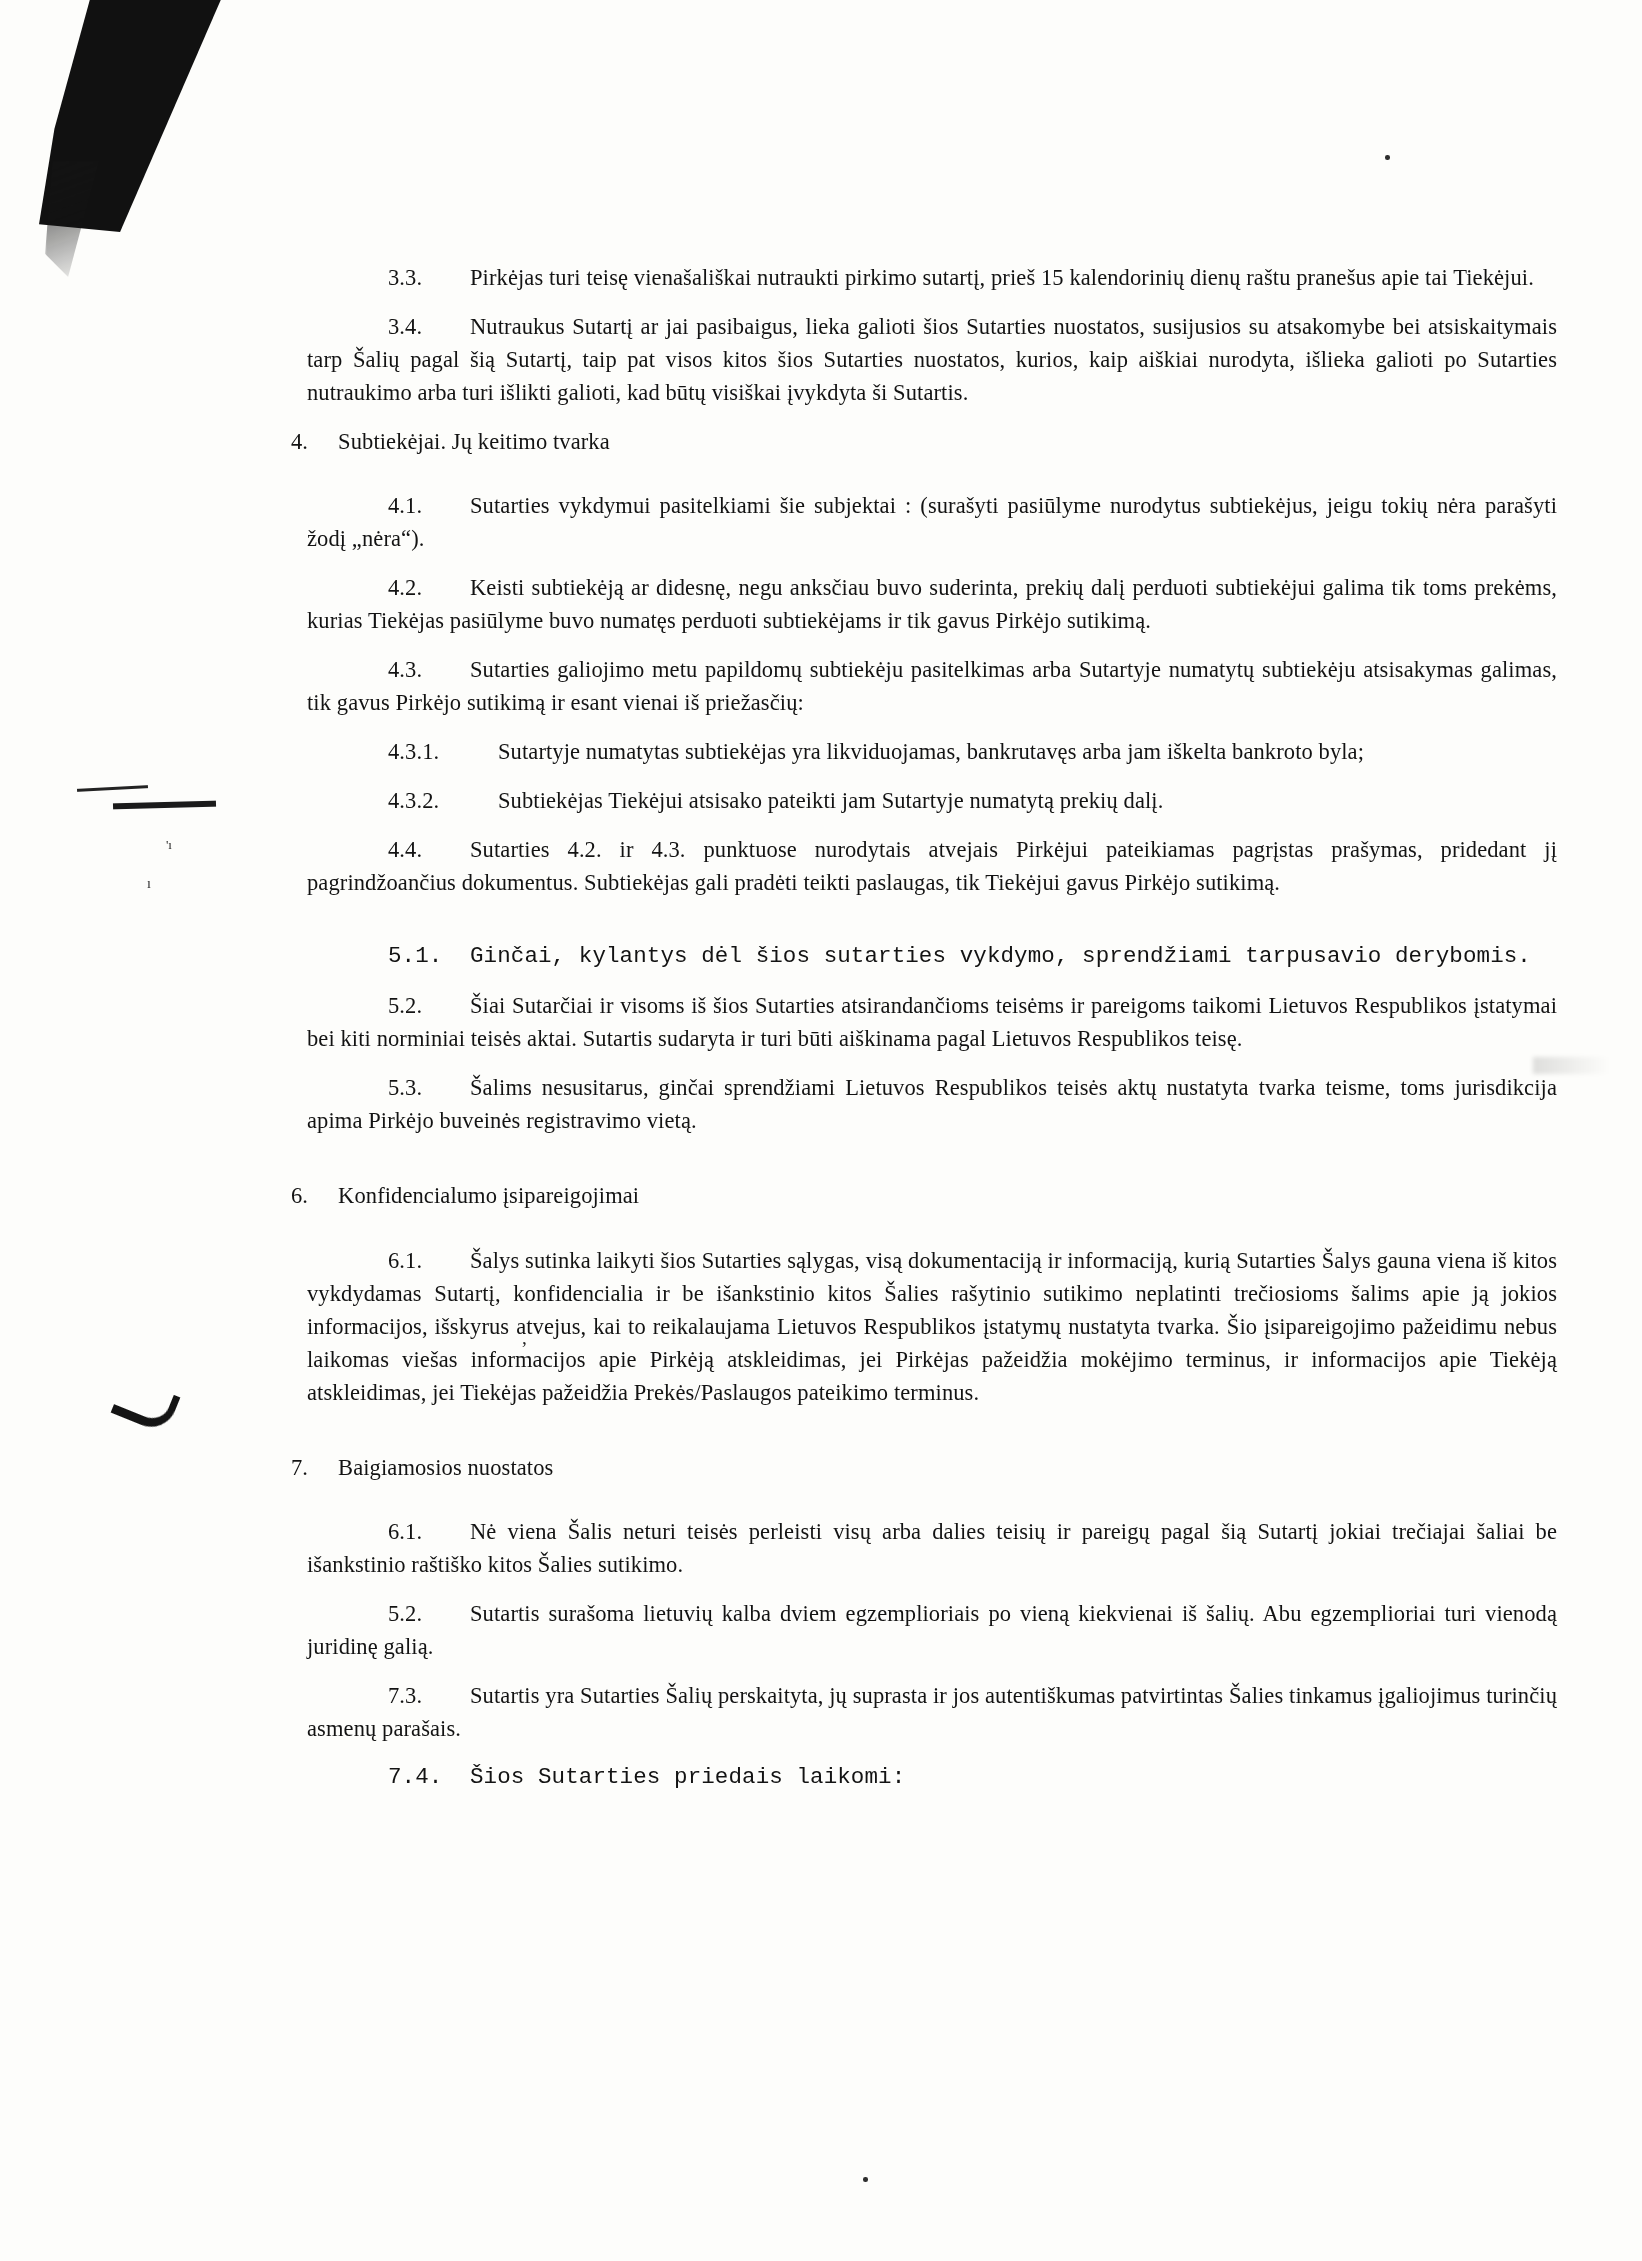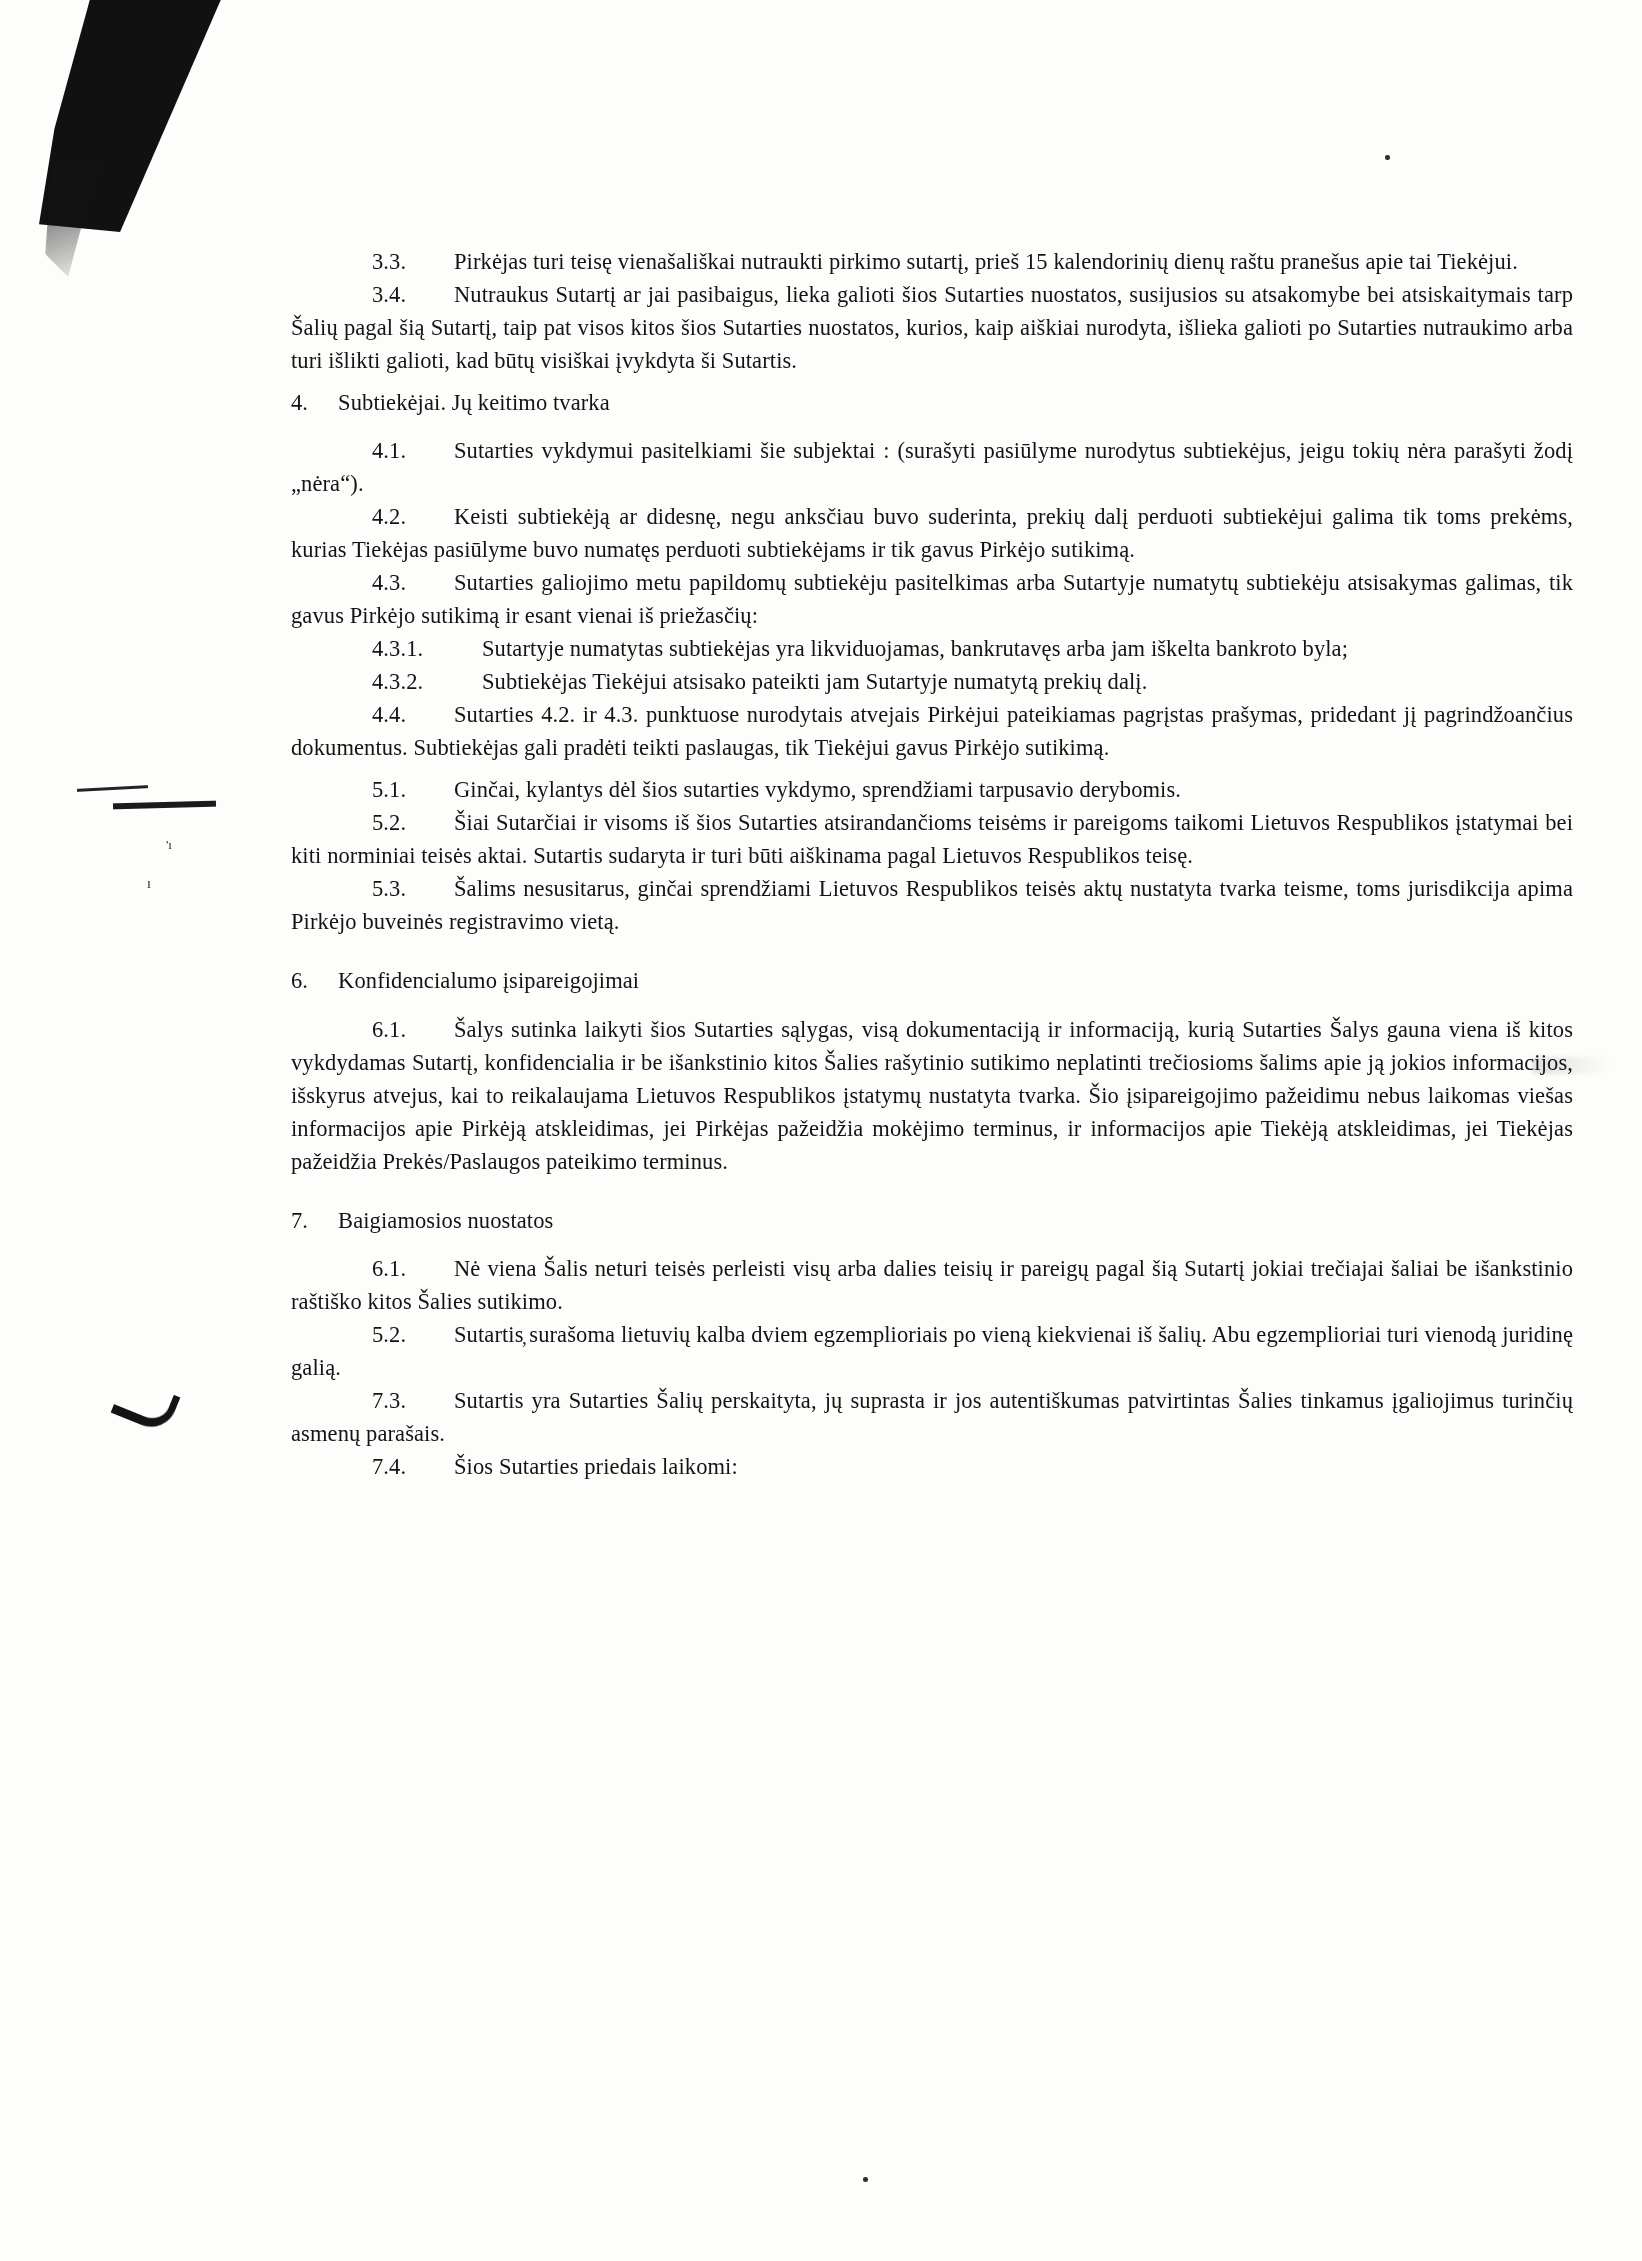--- a/index.html
+++ b/index.html
@@ -113,21 +113,21 @@
     left: 291px;
     top: 245px;
     width: 1282px;
     font-size: 22.5px;
     line-height: 33px;
     text-align: justify;
     text-justify: inter-word;
     letter-spacing: 0.1px;
   }
   p {
-    margin: 0;
+    margin: 16px;
     text-indent: 0;
   }
   .para {
     text-align: justify;
   }
   .num {
     display: inline-block;
     min-width: 82px;
     text-indent: 0;
   }
@@ -138,21 +138,21 @@
   .heading {
     font-weight: normal;
     margin: 9px 0 6.4px 0;
   }
   .heading .hnum {
     display: inline-block;
     margin-right: 30px;
   }
   .gap-sm { height: 9px; }
   .gap-md { height: 17px; }
-  .last-line { text-align: left; }
+  .last-line { text-align: left; font-family: Liberation Mono, monospace; }
 </style>
 </head>
 <body>
 
 <div class="page">
 
   <div class="scan-black-corner"></div>
   <div class="scan-corner-fade"></div>
   <div class="scan-dash"></div>
   <div class="scan-dash2"></div>

